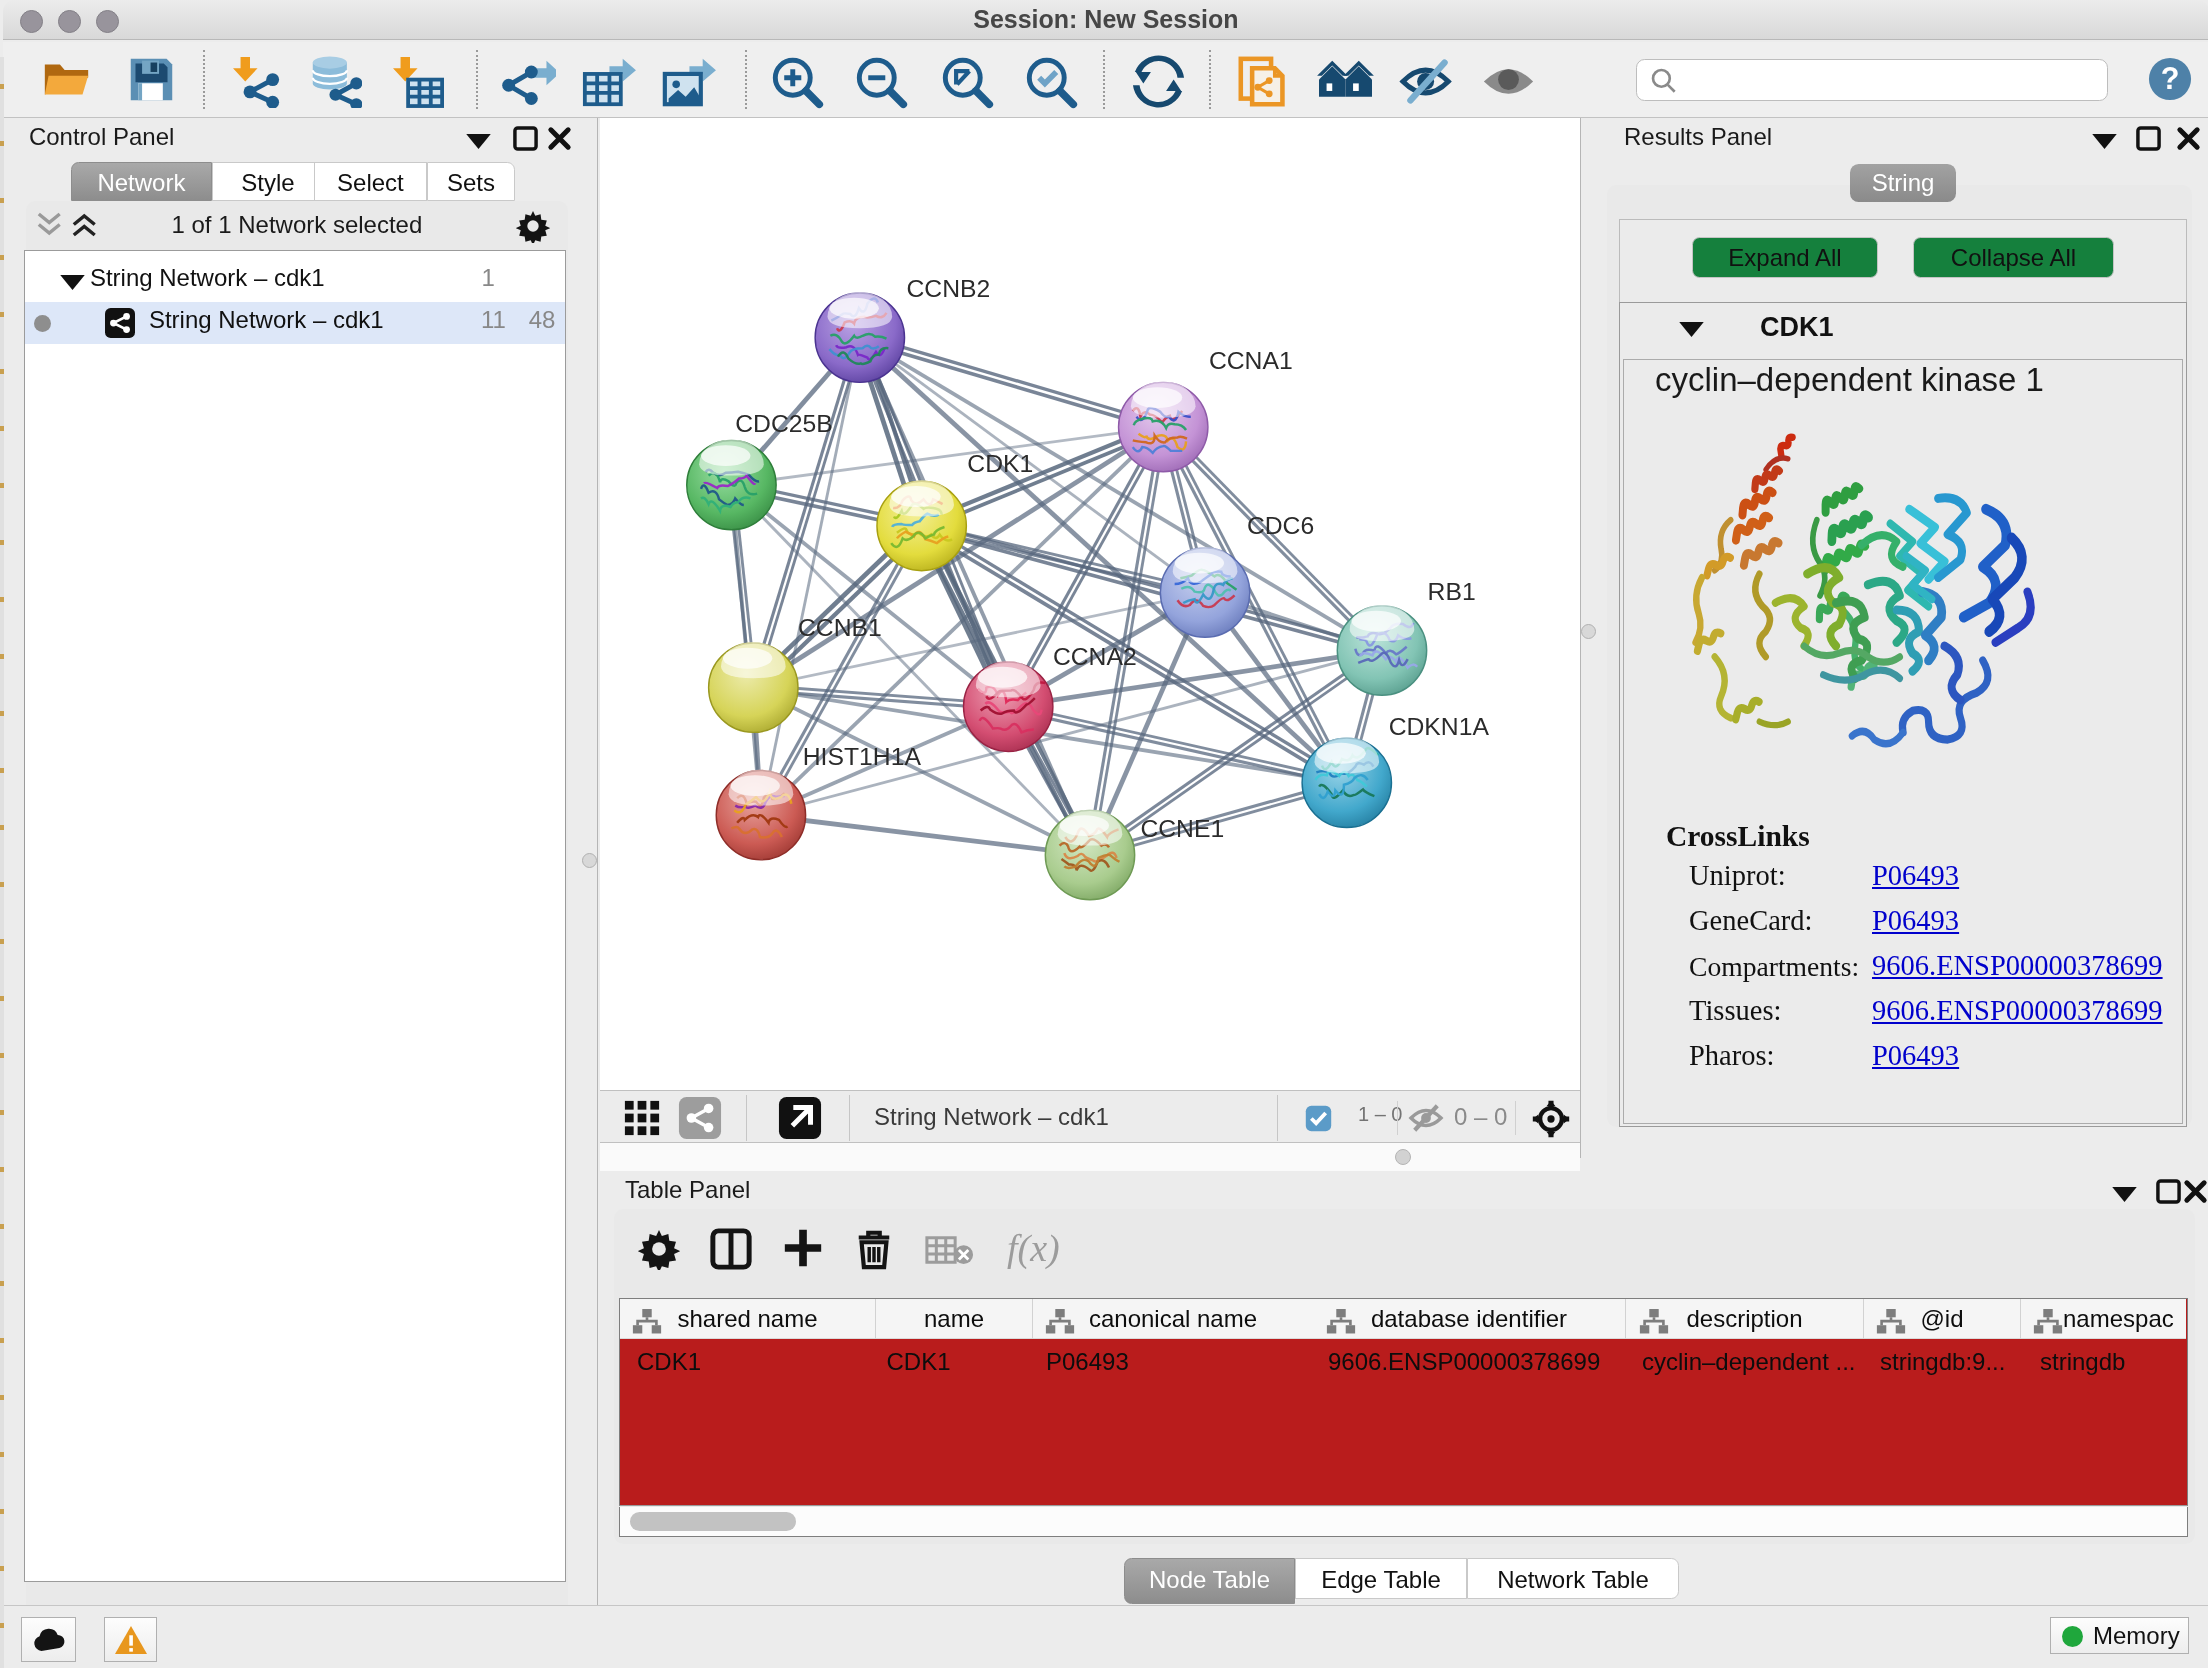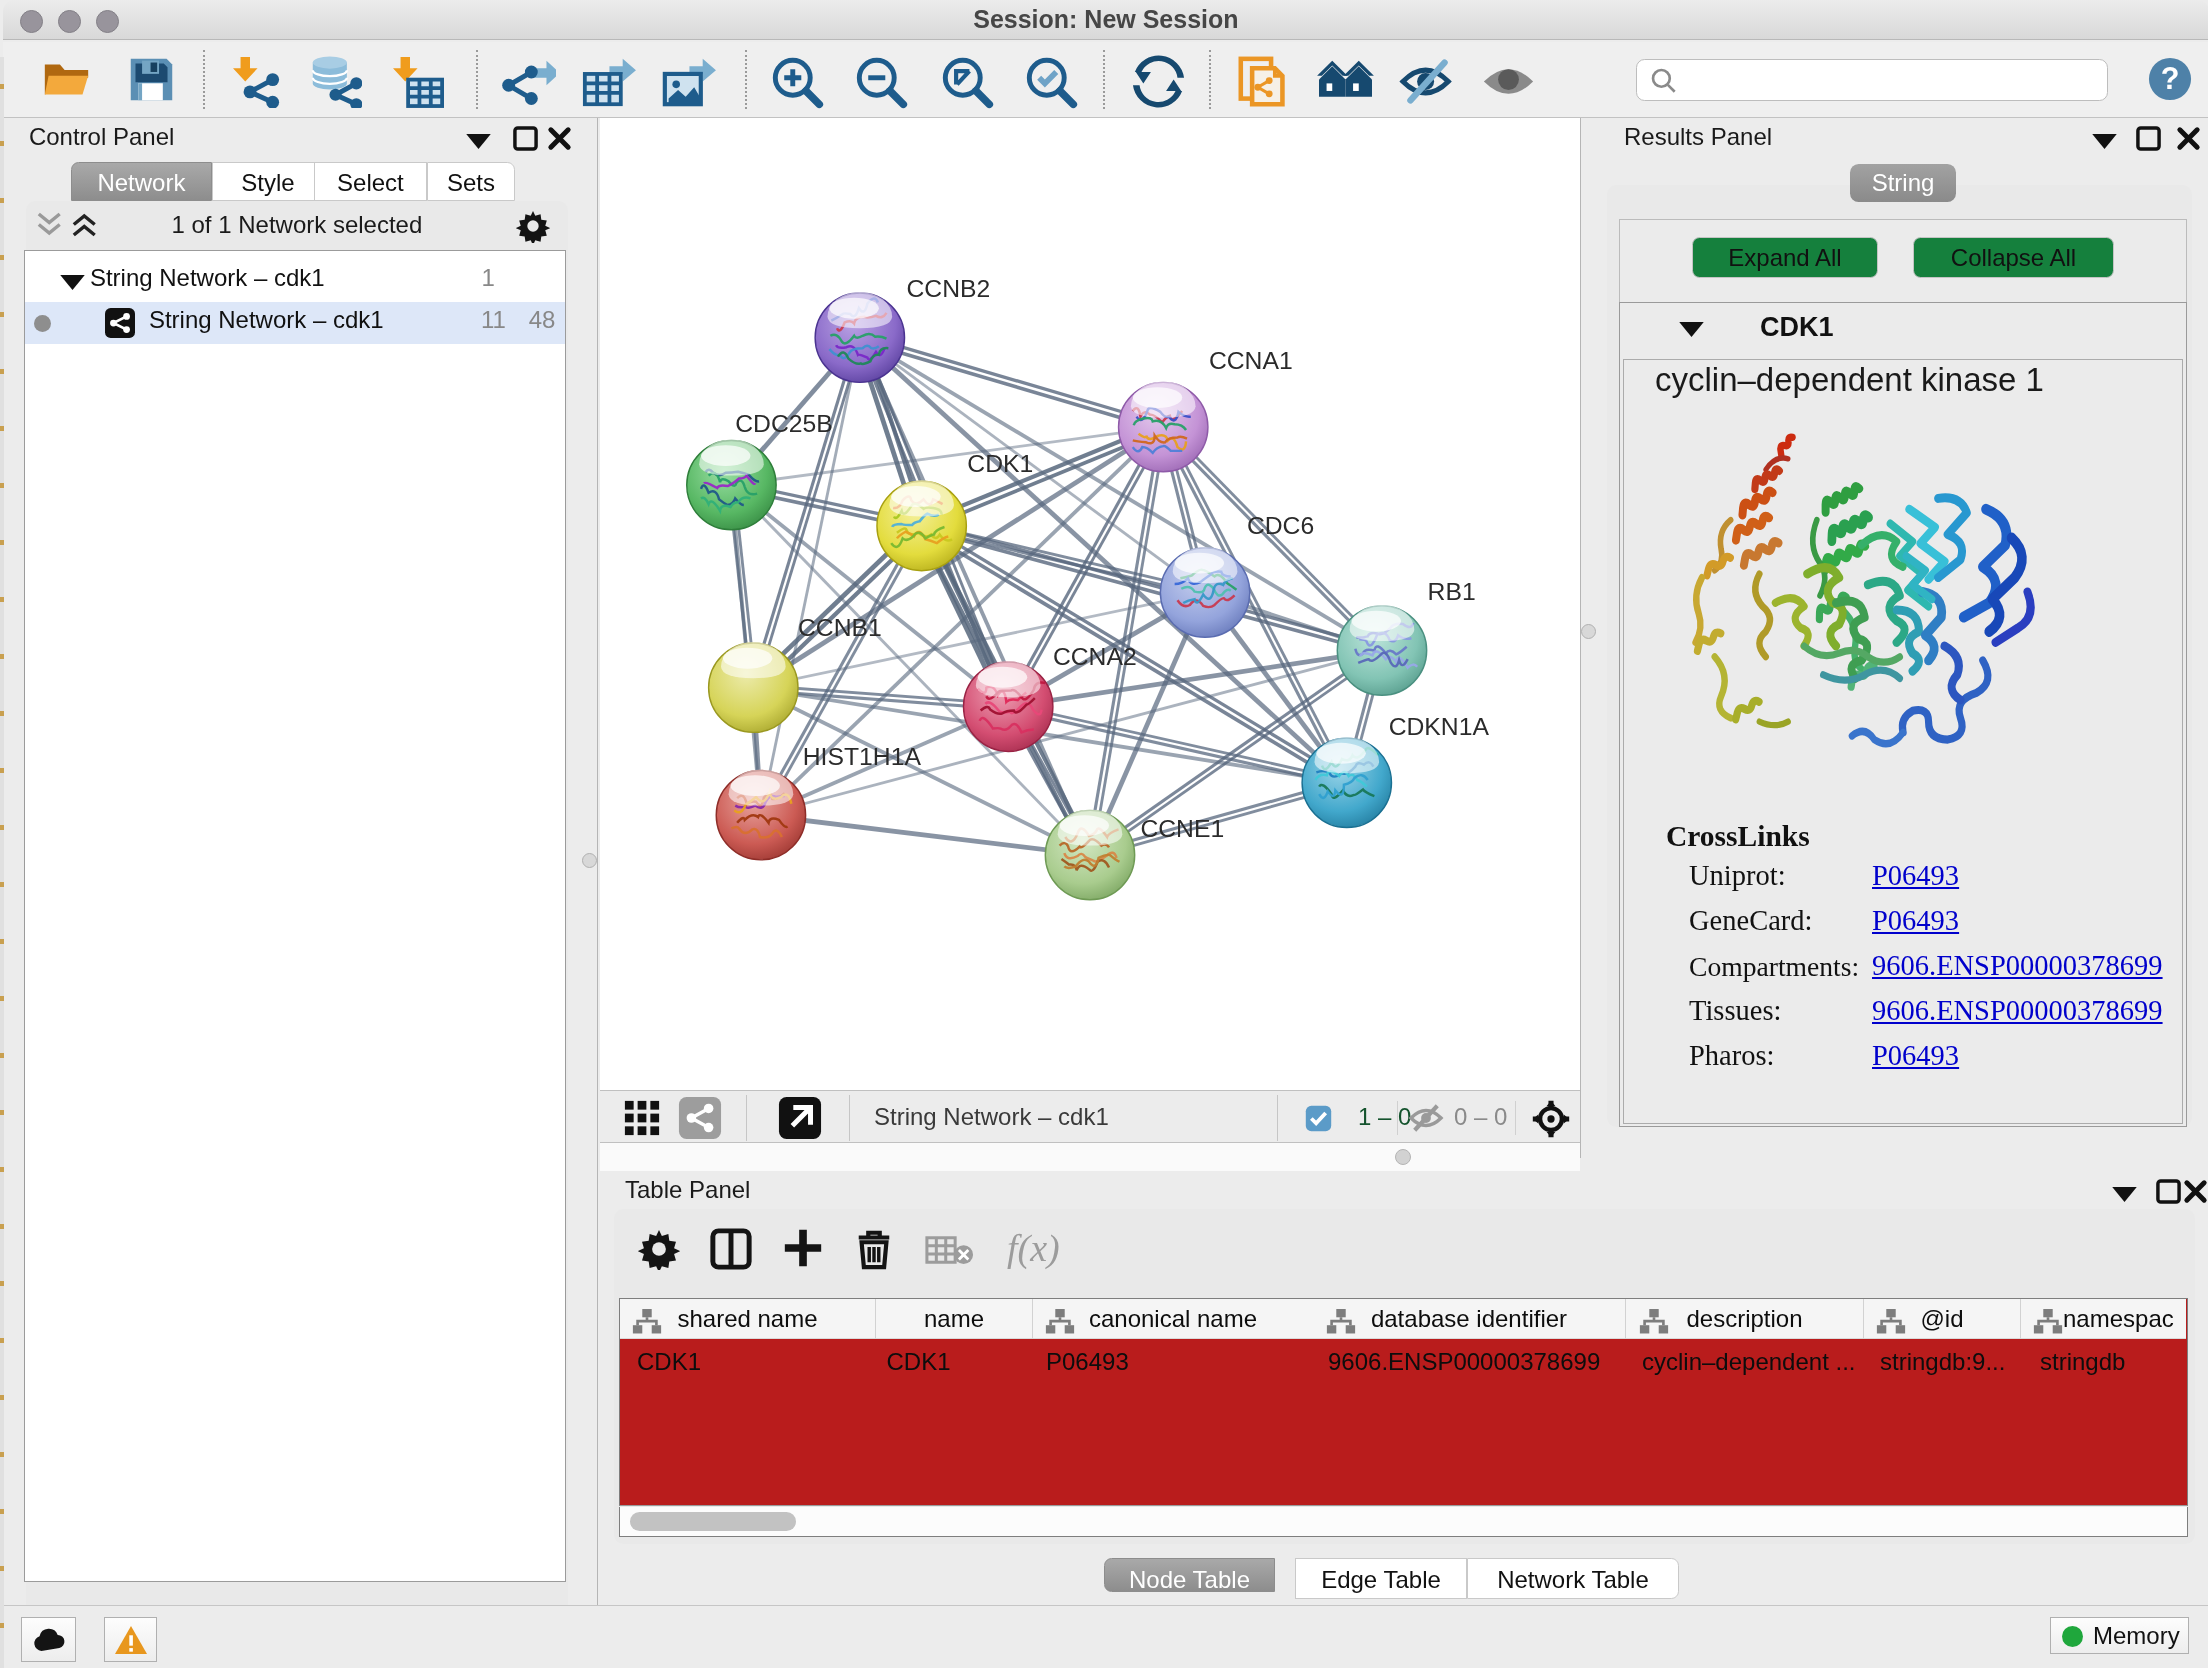--- a/index.html
+++ b/index.html
@@ -527,21 +527,21 @@
       <rect x="0.5" y="0.5" width="22" height="22" rx="4" fill="#111"></rect>
       <path d="M8 6 h9 v9 M17 6 L7.5 15.5" stroke="#fff" stroke-width="2.6" fill="none"></path>
     </svg>
     <div class="abs" style="left:249px;top:3.8px;width:0;height:46px;border-left:1.9px solid #c6c6c6;"></div>
     <div class="abs" style="left:274px;top:12.4px;font-size:24px;color:#3a3a3a;">String Network – cdk1</div>
     <div class="abs" style="left:677px;top:3.8px;width:0;height:46px;border-left:1.9px solid #c6c6c6;"></div>
     <svg class="abs" style="left:705px;top:14.3px" width="27" height="27" viewBox="0 0 17 17">
       <rect x="0.5" y="0.5" width="16" height="16" rx="3.5" fill="#5b9bc8"></rect>
       <path d="M4 8.5 l3 3 l6 -6.5" stroke="#fff" stroke-width="2.4" fill="none"></path>
     </svg>
-    <div class="abs" style="left:758px;top:12.4px;font-size:24px;color:#14532d;">1 – 0</div>
+    <div class="abs" style="left:758px;top:12.4px;font-size:20px;color:#737373;">1 – 0</div>
     <div class="abs" style="left:797px;top:9.5px;width:0;height:34px;border-left:1.9px solid #d0d0d0;"></div>
     <svg class="abs" style="left:807px;top:11.4px" width="38" height="32" viewBox="0 0 20 17">
       <path d="M2 8.5 q8 -8 16 0 q-8 8 -16 0 Z" fill="none" stroke="#9a9a9a" stroke-width="1.8"></path>
       <circle cx="10" cy="8.5" r="2.6" fill="#9a9a9a"></circle>
       <path d="M16 2 L4 15" stroke="#9a9a9a" stroke-width="2.2"></path>
     </svg>
     <div class="abs" style="left:854px;top:12.4px;font-size:24px;color:#8a8a8a;">0 – 0</div>
     <div class="abs" style="left:915px;top:9.5px;width:0;height:34px;border-left:1.9px solid #d0d0d0;"></div>
     <svg class="abs" style="left:931px;top:7.6px" width="40" height="40" viewBox="0 0 22 22">
       <circle cx="11" cy="11" r="6" fill="none" stroke="#111" stroke-width="2.4"></circle>
@@ -730,21 +730,21 @@
       <div class="td" style="left:228px;text-align:center;width:141px;">CDK1</div>
       <div class="td" style="left:426px;">P06493</div>
       <div class="td" style="left:708px;">9606.ENSP00000378699</div>
       <div class="td" style="left:1022px;">cyclin–dependent ...</div>
       <div class="td" style="left:1260px;">stringdb:9...</div>
       <div class="td" style="left:1420px;">stringdb</div>
     </div>
     <div id="tscroll">
         <div id="tthumb"></div>
       </div>
-    <div class="tabbtn tabsel" style="left:504px;top:387px;width:171px;line-height:41px;height:34px;border-radius:7.6px 0 0 7.6px;">Node Table</div>
+    <div class="tabbtn tabsel" style="left:524px;top:387px;width:171px;line-height:41px;height:46px;border-radius:7.6px 0 0 7.6px;">Node Table</div>
     <div class="tabbtn" style="left:695px;top:387px;width:172px;line-height:41px;height:41px;">Edge Table</div>
     <div class="tabbtn" style="left:867px;top:387px;width:212px;line-height:41px;height:41px;border-radius:0 7.6px 7.6px 0;">Network Table</div>
   </div>
   <div id="statusbar">
     <div class="abs" style="left:21px;top:11.4px;width:55px;height:45px;background:linear-gradient(#fdfdfd,#ededed);border:1.9px solid #b0b0b0;">
       <svg class="abs" style="left:9.5px;top:9.5px" width="34" height="25" viewBox="0 0 18 13">
         <path d="M5 12 a4 4 0 0 1 -1 -7.8 a5 5 0 0 1 9.6 -0.6 a3.5 3.5 0 0 1 0.9 6.9 Z" fill="#141414"></path>
       </svg>
     </div>
     <div class="abs" style="left:104px;top:11.4px;width:53px;height:45px;background:linear-gradient(#fdfdfd,#ededed);border:1.9px solid #b0b0b0;">

